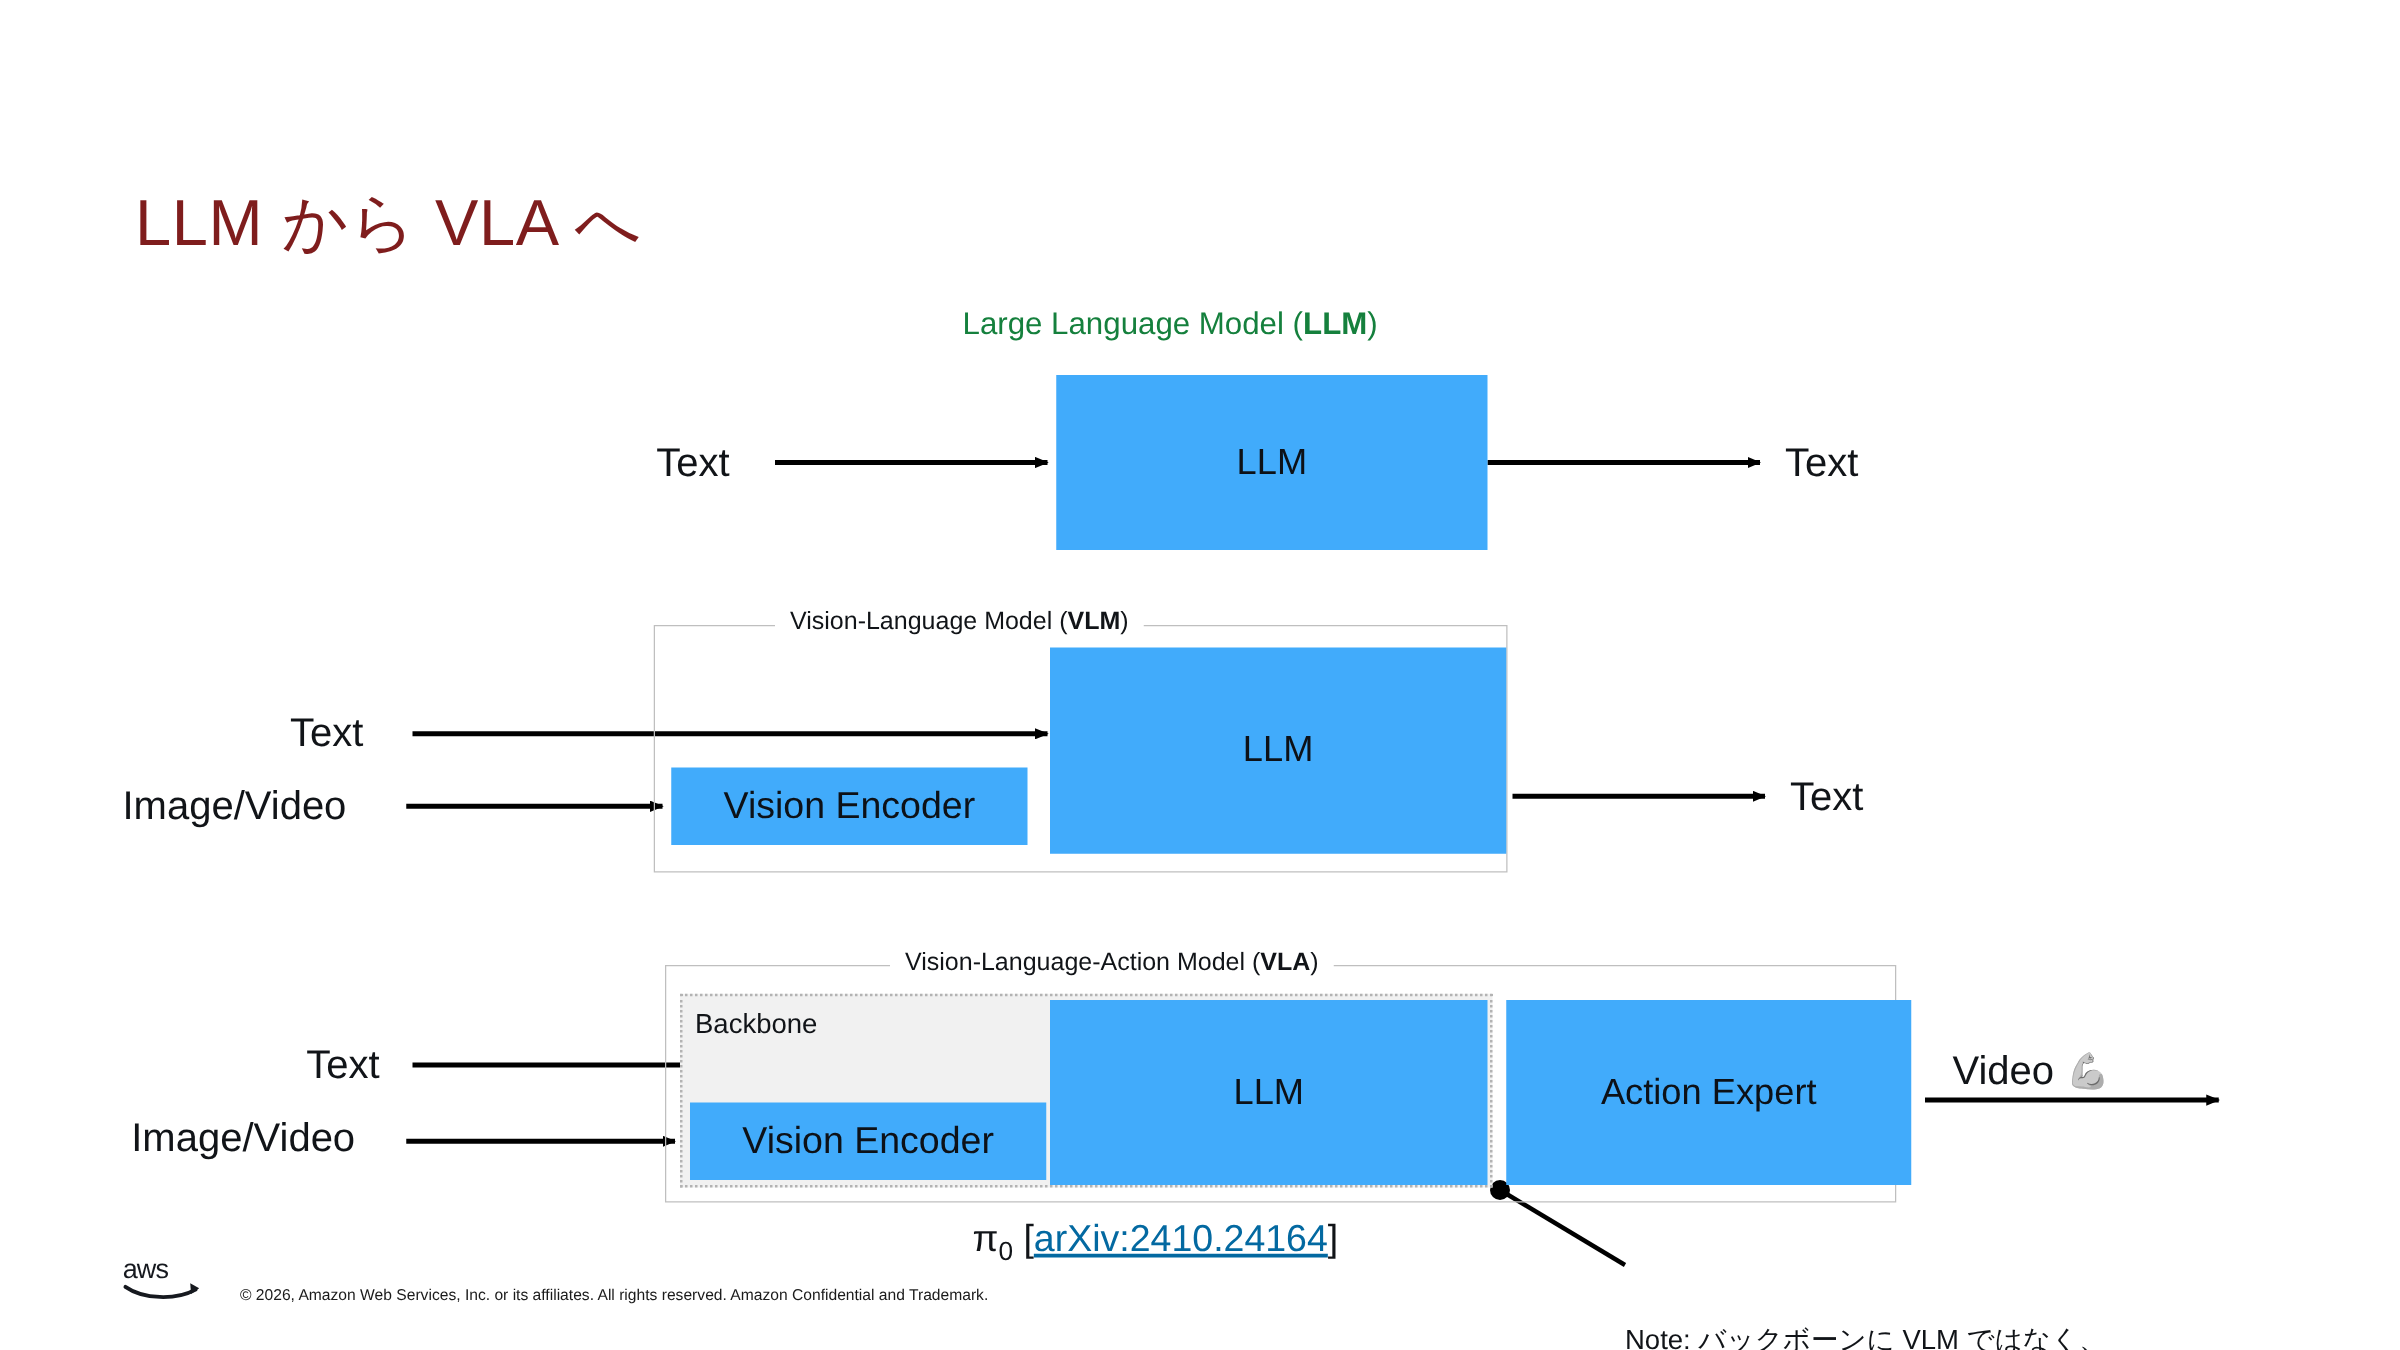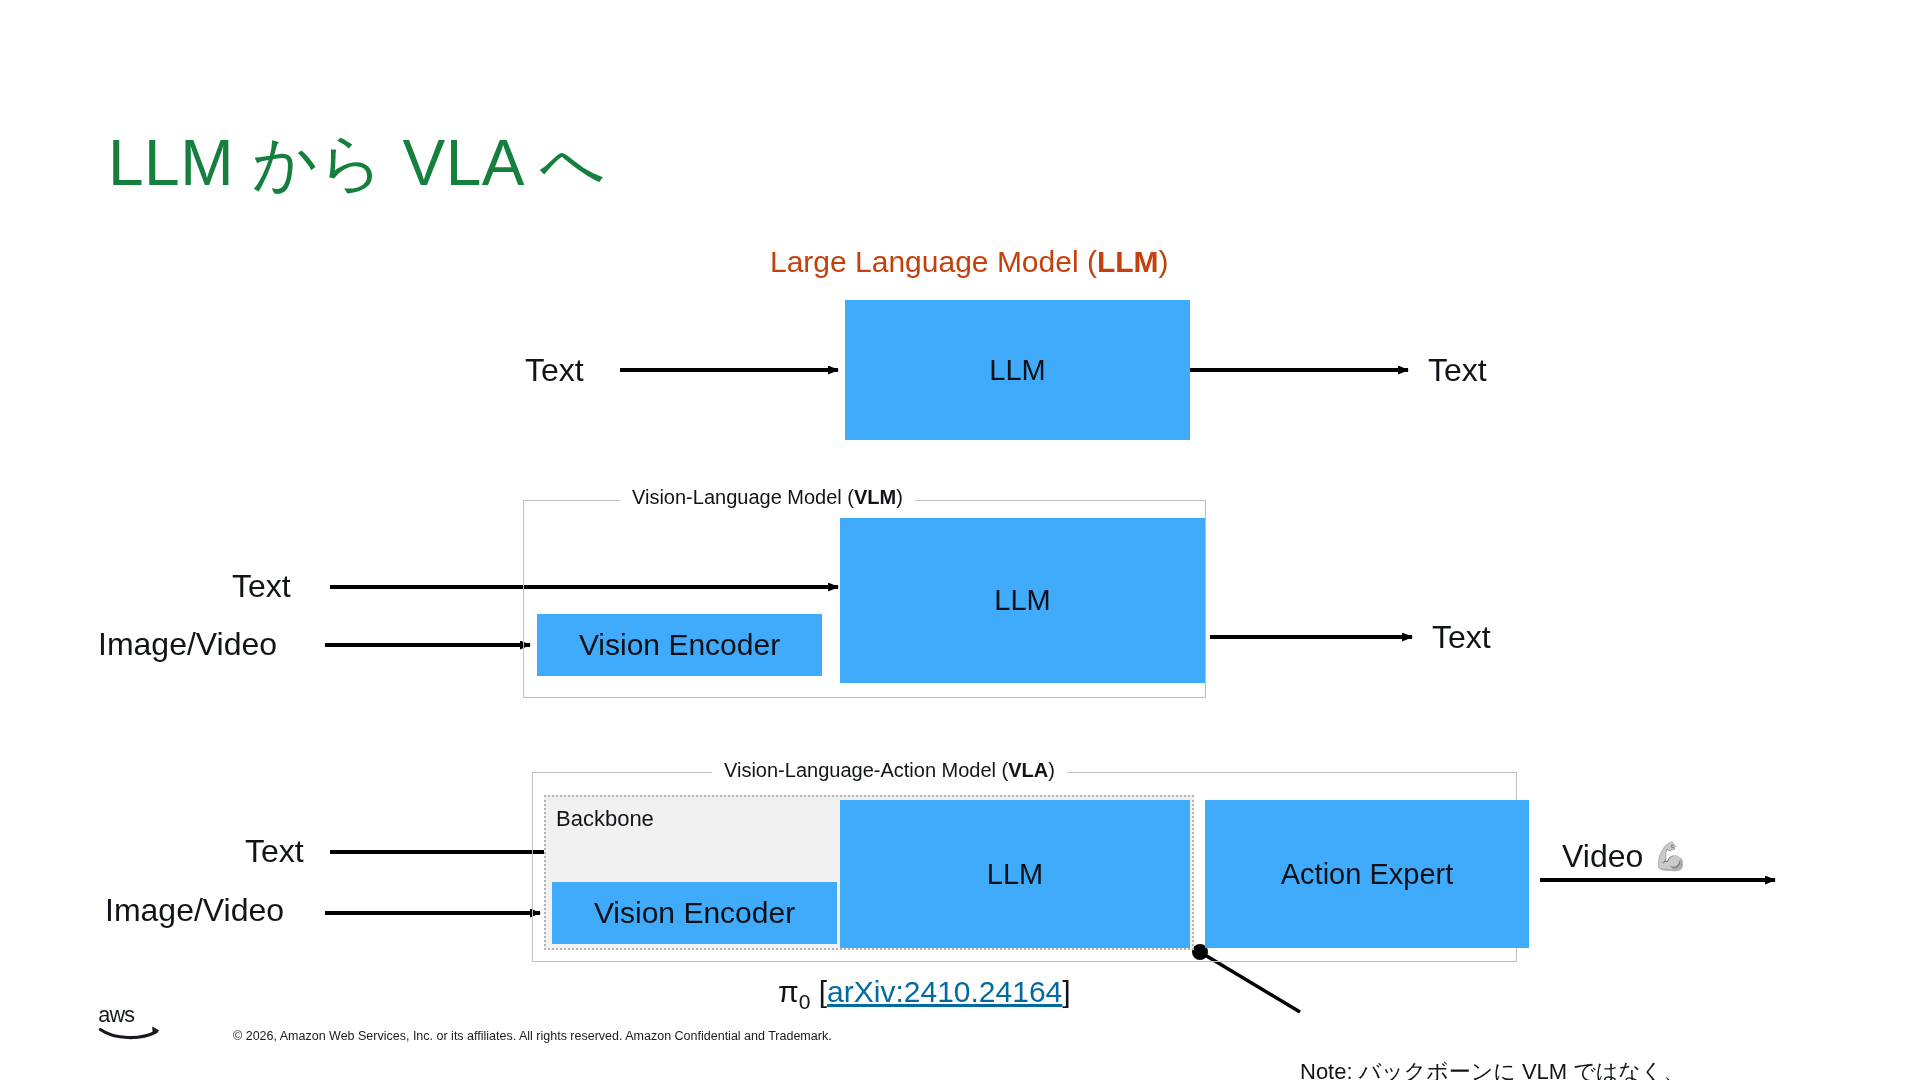--- a/index.html
+++ b/index.html
@@ -16,24 +16,24 @@
     position: relative;
     width: 1920px;
     height: 1080px;
     background: #ffffff;
   }
 
   
   .slide-title {
     position: absolute;
     left: 108px;
-    top: 120px;
-    font-size: 64px;
+    top: 144px;
+    font-size: 52px;
     font-weight: 400;
-    color: #15803d;
+    color: #7f1d1d;
     letter-spacing: 0.5px;
     white-space: nowrap;
   }
 
   
   .blue-box {
     position: absolute;
     background: #41abfb;
     color: #0d1117;
     display: flex;
@@ -66,22 +66,22 @@
     padding: 0 12px;
     font-size: 20px;
     color: #111418;
     white-space: nowrap;
     line-height: 1;
   }
   .group-title b { font-weight: 700; }
 
   .plain-title {
     position: absolute;
-    font-size: 30px;
-    color: #c2410c;
+    font-size: 25px;
+    color: #15803d;
     white-space: nowrap;
   }
   .plain-title b { font-weight: 700; }
 
   
   #arrows {
     position: absolute;
     left: 0; top: 0;
     width: 1920px; height: 1080px;
     pointer-events: none;
@@ -242,15 +242,15 @@
     <div>Note: バックボーンに VLM ではなく、</div>
     
   </div>
 
   <svg class="aws-logo" style="left:96px; top:1000px;" viewBox="0 0 100 62" xmlns="http://www.w3.org/2000/svg">
     <text x="3" y="30" font-family="Liberation Sans, sans-serif" font-size="30" font-weight="400" fill="#16191f" letter-spacing="-1">aws</text>
     <path d="M6,40 C26,54 62,55 84,43" stroke="#16191f" stroke-width="4.2" fill="none" stroke-linecap="round"></path>
     <path d="M78,36 L88,41.5 L79,48 z" fill="#16191f"></path>
   </svg>
 
-  <div class="footer-copy" style="left:192px; top:1029px;margin-left:41px;">© 2026, Amazon Web Services, Inc. or its affiliates. All rights reserved. Amazon Confidential and Trademark.</div>
+  <div class="footer-copy" style="left:192px; top:1029px;">© 2026, Amazon Web Services, Inc. or its affiliates. All rights reserved. Amazon Confidential and Trademark.</div>
 
 </div>
 
 </body></html>

